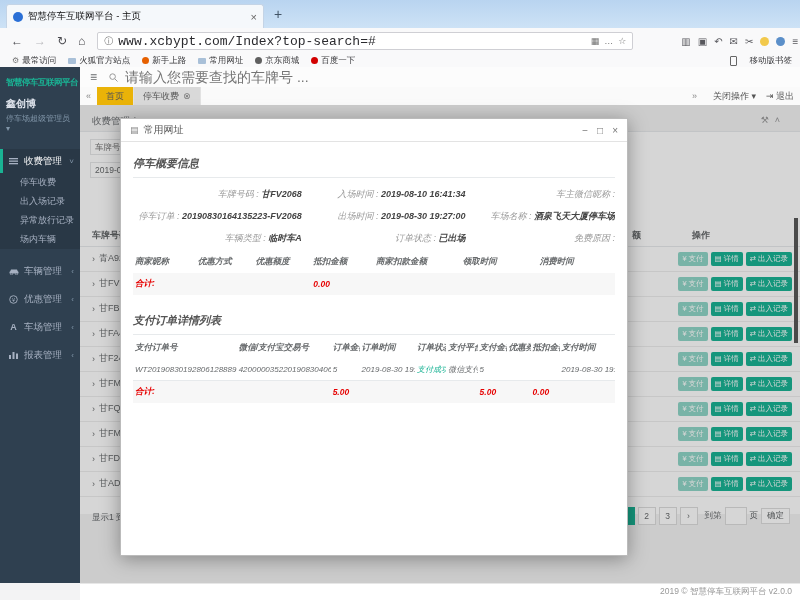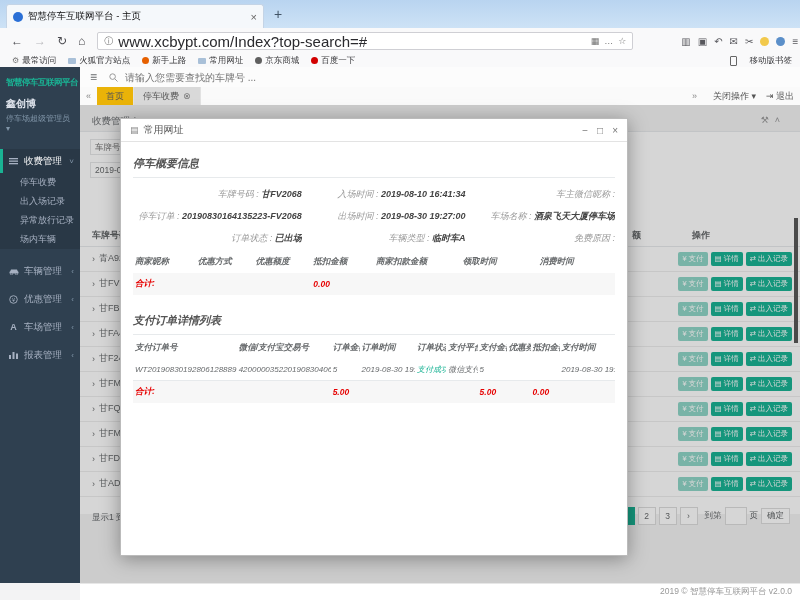--- a/index.html
+++ b/index.html
@@ -13,21 +13,21 @@
   .favicon{width:10px;height:10px;border-radius:50%;background:#2a6fd6;flex:0 0 auto;}
   #btab .t{font-size:9.5px;color:#0c0c0d;white-space:nowrap;overflow:hidden;flex:1;}
   #btab .x{font-size:11px;color:#666;}
   #newtab{left:274px;top:6px;font-size:14px;color:#425466;}
   #toolbar{left:0;top:28px;width:800px;height:26px;background:#f9f9fa;border-bottom:1px solid #d7d7db;
            display:flex;align-items:center;}
   .navic{font-size:12px;color:#4a4a4f;margin-left:11px;}
   .navic.dis{color:#b8b8bc;}
   #urlbar{margin-left:12px;width:536px;height:18px;background:#fff;border:1px solid #cfcfd4;border-radius:2px;
           display:flex;align-items:center;padding:0 6px;gap:5px;box-sizing:border-box;}
-  #urlbar .u{font-size:15px;color:#2a2a2e;flex:1;white-space:nowrap;overflow:hidden;}
+  #urlbar .u{font-size:13px;color:#2a2a2e;flex:1;white-space:nowrap;overflow:hidden;font-family:Liberation Mono, monospace;}
   #urlbar .ic{font-size:9px;color:#737373;}
   .tbic{font-size:10px;color:#57575c;margin-left:7px;}
   .dot{width:9px;height:9px;border-radius:50%;display:inline-block;margin-left:7px;}
   #bookbar{left:0;top:54px;width:800px;height:13px;background:#f9f9fa;border-bottom:1px solid #e0e0e1;
            display:flex;align-items:center;font-size:8.5px;color:#3a3a3d;}
   .bk{display:flex;align-items:center;gap:3px;margin-left:12px;white-space:nowrap;}
   .bk .fold{width:8px;height:6px;background:#a9c0d8;border-radius:1px;display:inline-block;}
   .bk .gear{font-size:8px;color:#777;}
   .bdot{width:7px;height:7px;border-radius:50%;display:inline-block;}
   #bookright{position:absolute;right:8px;top:0;height:13px;display:flex;align-items:center;gap:13px;}
@@ -40,21 +40,21 @@
   .mi{height:24px;display:flex;align-items:center;gap:5px;padding-left:8px;font-size:9.5px;position:relative;}
   .mi .chev{position:absolute;right:6px;font-size:8px;color:#8095a8;}
   .mi.active{background:#293846;border-left:3px solid #1ab394;padding-left:5px;color:#fff;}
   .sub{background:#293846;}
   .smi{height:19px;display:flex;align-items:center;padding-left:20px;font-size:9px;color:#a7b1c2;}
   .micon{width:11px;text-align:center;color:#a7b1c2;font-size:9px;flex:0 0 auto;display:inline-flex;justify-content:center;}
   
   #apptop{left:80px;top:67px;width:720px;height:20px;background:#fcfcfc;display:flex;align-items:center;}
   #hamb{font-size:12px;color:#676a6c;margin-left:10px;}
   #searchwrap{display:flex;align-items:center;gap:5px;margin-left:12px;flex:1;}
-  #searchwrap input{border:none;outline:none;font-size:10px;color:#555;background:transparent;width:300px;
+  #searchwrap input{border:none;outline:none;font-size:14px;color:#555;background:transparent;width:300px;
                     font-family:"Liberation Sans","DejaVu Sans",sans-serif;}
   #tabsrow{left:80px;top:87px;width:720px;height:18px;background:#fafafa;border-bottom:1px solid #c9c9c9;
            display:flex;align-items:center;font-size:9px;color:#555;}
   .tscroll{margin:0 6px;color:#888;font-size:9px;}
   .apptab{height:18px;display:flex;align-items:center;padding:0 9px;border-right:1px solid #e2e2e2;gap:4px;}
   .apptab.home{background:#eab308;}
   .apptab.cur{background:#d9d9d9;}
   #tabright{margin-left:auto;display:flex;align-items:center;gap:10px;padding-right:6px;}
   
   #content{left:80px;top:105px;width:720px;height:478px;background:#f3f3f4;}
@@ -420,22 +420,22 @@
     </div>
     <div id="mbody">
       <div class="sect">停车概要信息</div>
       <div id="sgrid">
         <span class="kv"><span>车牌号码 : </span><b>甘FV2068</b></span>
         <span class="kv"><span>入场时间 : </span><b>2019-08-10 16:41:34</b></span>
         <span class="kv"><span>车主微信昵称 : </span><b></b></span>
         <span class="kv"><span>停车订单 : </span><b>20190830164135223-FV2068</b></span>
         <span class="kv"><span>出场时间 : </span><b>2019-08-30 19:27:00</b></span>
         <span class="kv"><span>车场名称 : </span><b>酒泉飞天大厦停车场</b></span>
+        <span class="kv"><span>车辆类型 : </span><b>临时车A</b></span>
         <span class="kv"><span>订单状态 : </span><b>已出场</b></span>
-        <span class="kv"><span>车辆类型 : </span><b>临时车A</b></span>
         <span class="kv"><span>免费原因 : </span><b></b></span>
       </div>
 
       <table>
         <colgroup>
             <col style="width:13%">
             <col style="width:12%">
             <col style="width:12%">
             <col style="width:13%">
             <col style="width:18%">

